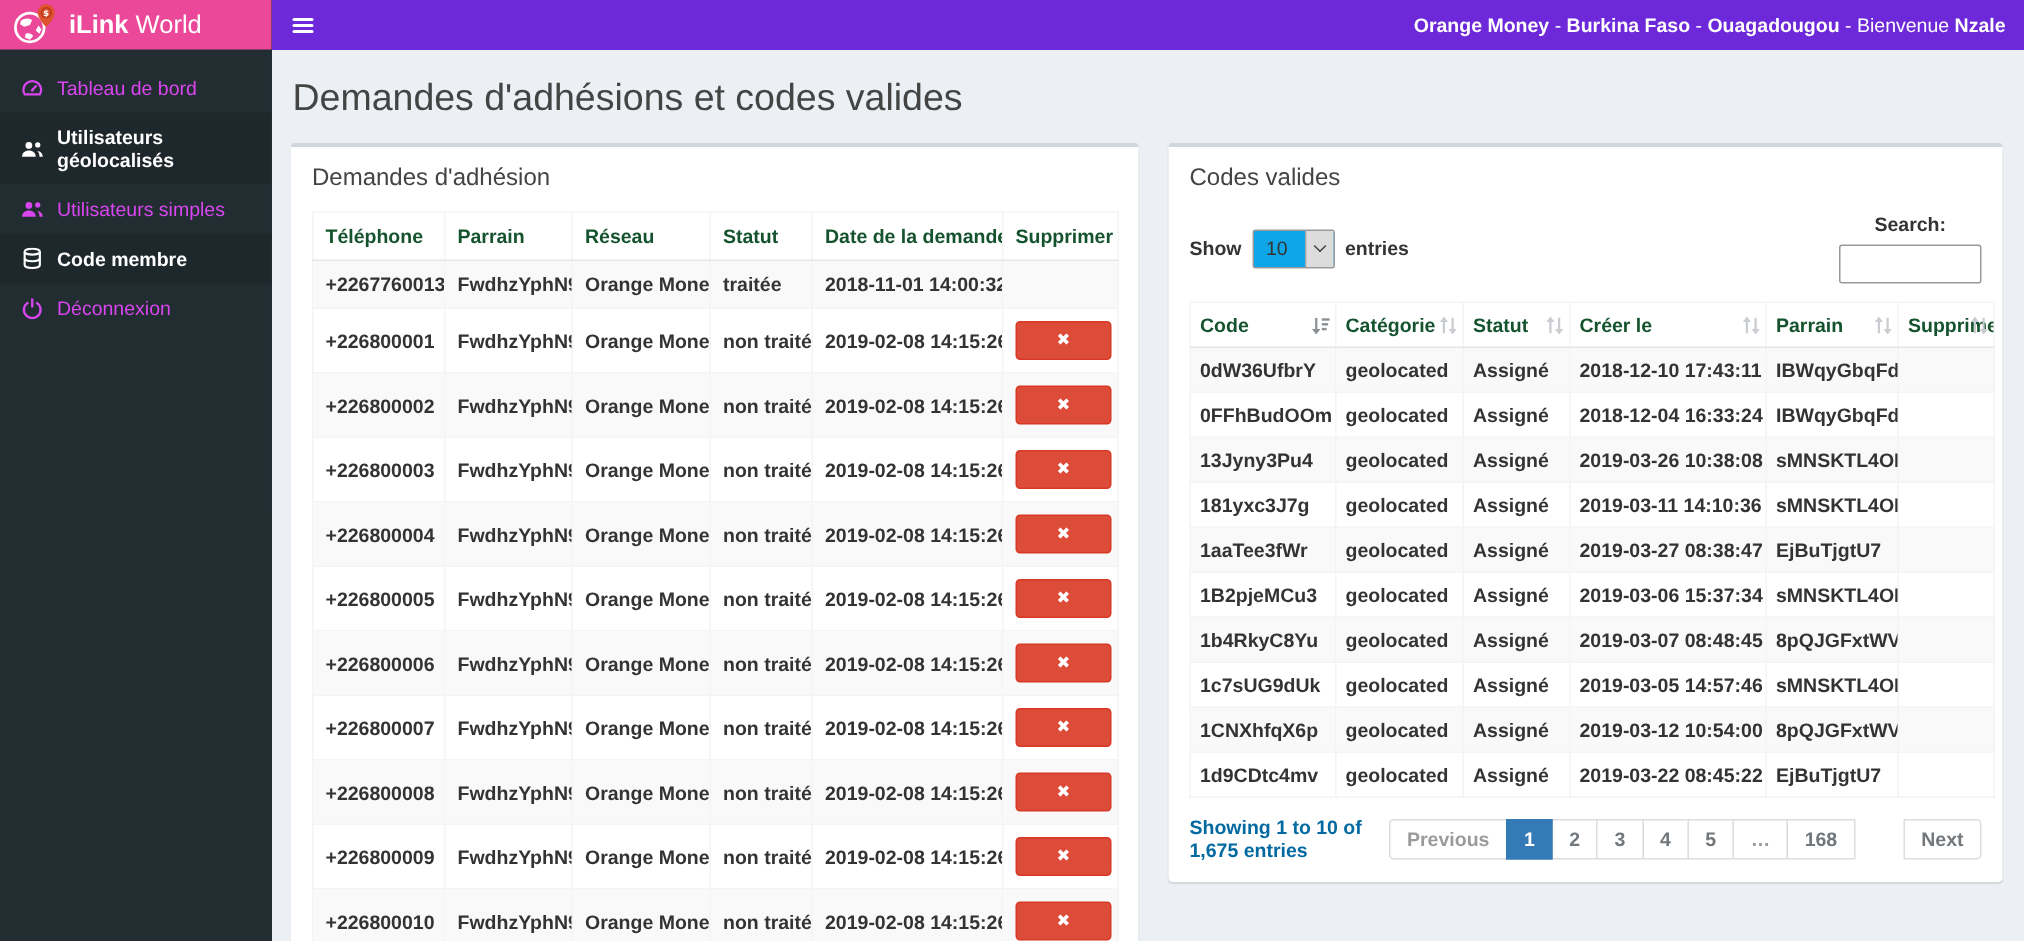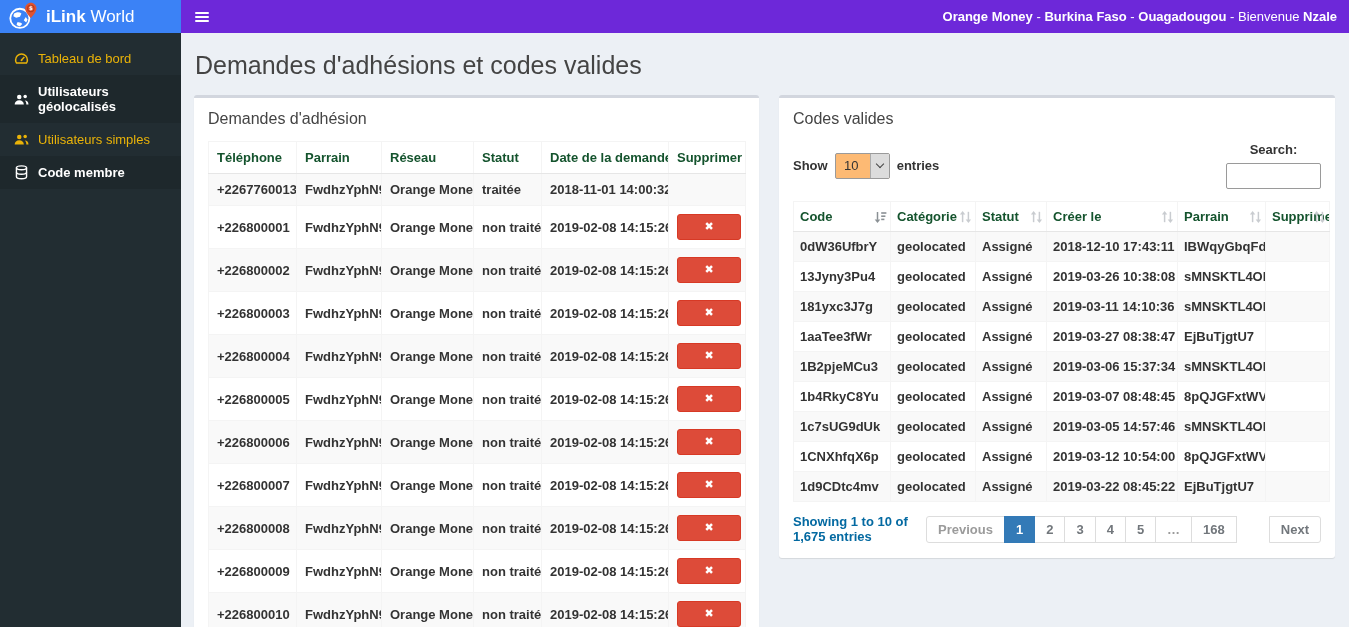--- a/index.html
+++ b/index.html
@@ -4,26 +4,26 @@
 <style>
   * { box-sizing: border-box; }
   html,body { margin:0; padding:0; }
   body {
     width:1349px; height:627px; overflow:hidden;
     font-family:"Liberation Sans", sans-serif;
     background:#ecf0f5; color:#333; font-size:13px;
   }
   
   .sidebar { position:fixed; left:0; top:0; bottom:0; width:181px; background:#222d32; z-index:10; }
-  .logo { height:33px; background:#3b82f6; display:flex; align-items:center; padding:0 8px; gap:7px; }
+  .logo { height:33px; background:#ec4899; display:flex; align-items:center; padding:0 8px; gap:7px; }
   .brand { color:#fff; font-size:17px; white-space:nowrap; }
   .brand .b { font-weight:700; }
   .menu { padding-top:9px; }
   .menu-item { display:flex; align-items:center; gap:9px; padding:9px 5px 9px 14px;
-    color:#eab308; font-size:13px; cursor:pointer; }
+    color:#d946ef; font-size:13px; cursor:pointer; }
   .menu-item svg { width:15px; height:15px; flex:none; }
   .menu-item.active { background:#1e282c; color:#fff; font-weight:700; }
   
   .navbar { position:fixed; left:181px; right:0; top:0; height:33px; background:#6d28d9; z-index:9; }
   .hamburger { position:absolute; left:0; top:0; width:42px; height:33px; cursor:pointer;
     display:flex; flex-direction:column; justify-content:center; align-items:center; gap:2px; }
   .hamburger .bar { width:14px; height:2px; background:#fff; border-radius:1px; }
   .user-info { position:absolute; right:12px; top:0; line-height:33px; color:#fff; font-size:13px; white-space:nowrap; }
   .user-info .b { font-weight:700; }
   
@@ -49,21 +49,21 @@
   .sort-icon { position:absolute; right:3px; top:50%; margin-top:-6px; width:13px; height:12px; }
   
   .delete-btn { display:block; width:64px; height:26px; background:#dd4b39; border:1px solid #d73925;
     border-radius:3px; color:#fff; font-size:11px; font-weight:700; cursor:pointer;
     font-family:"DejaVu Sans", sans-serif; line-height:24px; text-align:center; padding:0; }
   
   .dt-controls { display:flex; justify-content:space-between; align-items:center;
     padding:1px 0 12px; font-size:13px; font-weight:700; color:#333; }
   .dt-length { display:flex; align-items:center; }
   .select-wrap { position:relative; display:inline-block; width:55px; height:26px; margin:0 7px;
-    border:1px solid #9a9a9a; border-radius:2px; background:#fdba74; }
+    border:1px solid #9a9a9a; border-radius:2px; background:#0ea5e9; }
   .select-wrap select { appearance:none; -webkit-appearance:none; width:100%; height:100%;
     border:none; background:transparent; font-family:"Liberation Sans",sans-serif;
     font-size:13px; padding:0 22px 0 0; text-align:center; color:#333; }
   .select-arrow { position:absolute; right:0; top:0; width:19px; height:100%;
     background:#dcdcdc; border-left:1px solid #ababab; pointer-events:none;
     display:flex; align-items:center; justify-content:center; }
   .select-arrow i { display:block; width:6px; height:6px; border-right:1.5px solid #444;
     border-bottom:1.5px solid #444; transform:rotate(45deg); margin-top:-3px; }
   .dt-search { display:flex; align-items:center; gap:6px;flex-direction:column; }
   .dt-search input { width:95px; height:26px; border:1px solid #9a9a9a; border-radius:2px;
@@ -128,20 +128,29 @@
       </a>
       <a class="menu-item active">
         <svg viewBox="0 0 14 16">
     <g fill="none" stroke="currentColor" stroke-width="1.5">
       <ellipse cx="7" cy="3" rx="5.4" ry="2.1"></ellipse>
       <path d="M1.6 3v4.7c0 1.2 2.4 2.1 5.4 2.1s5.4-.9 5.4-2.1V3"></path>
       <path d="M1.6 7.7v4.8c0 1.2 2.4 2.1 5.4 2.1s5.4-.9 5.4-2.1V7.7"></path>
     </g>
   </svg>
         <span>Code membre</span>
+      </a>
+      <a class="menu-item">
+        <svg viewBox="0 0 16 16">
+    <g fill="none" stroke="currentColor" stroke-width="1.7">
+      <path d="M5.2 3.9a5.9 5.9 0 1 0 5.6 0"></path>
+      <line x1="8" y1="1" x2="8" y2="7.4"></line>
+    </g>
+  </svg>
+        <span>Déconnexion</span>
       </a>
     </nav>
 </aside>
 
 <header class="navbar">
   <div class="hamburger">
     <span class="bar"></span>
     <span class="bar"></span>
     <span class="bar"></span>
   </div>
@@ -374,20 +383,28 @@
           <tbody id="right-tbody">
               <tr>
                 <td>0dW36UfbrY</td>
                 <td>geolocated</td>
                 <td>Assigné</td>
                 <td>2018-12-10 17:43:11</td>
                 <td>IBWqyGbqFd</td>
                 <td></td>
               </tr>
               <tr>
+                <td>0FFhBudOOm</td>
+                <td>geolocated</td>
+                <td>Assigné</td>
+                <td>2018-12-04 16:33:24</td>
+                <td>IBWqyGbqFd</td>
+                <td></td>
+              </tr>
+              <tr>
                 <td>13Jyny3Pu4</td>
                 <td>geolocated</td>
                 <td>Assigné</td>
                 <td>2019-03-26 10:38:08</td>
                 <td>sMNSKTL4OR</td>
                 <td></td>
               </tr>
               <tr>
                 <td>181yxc3J7g</td>
                 <td>geolocated</td>

